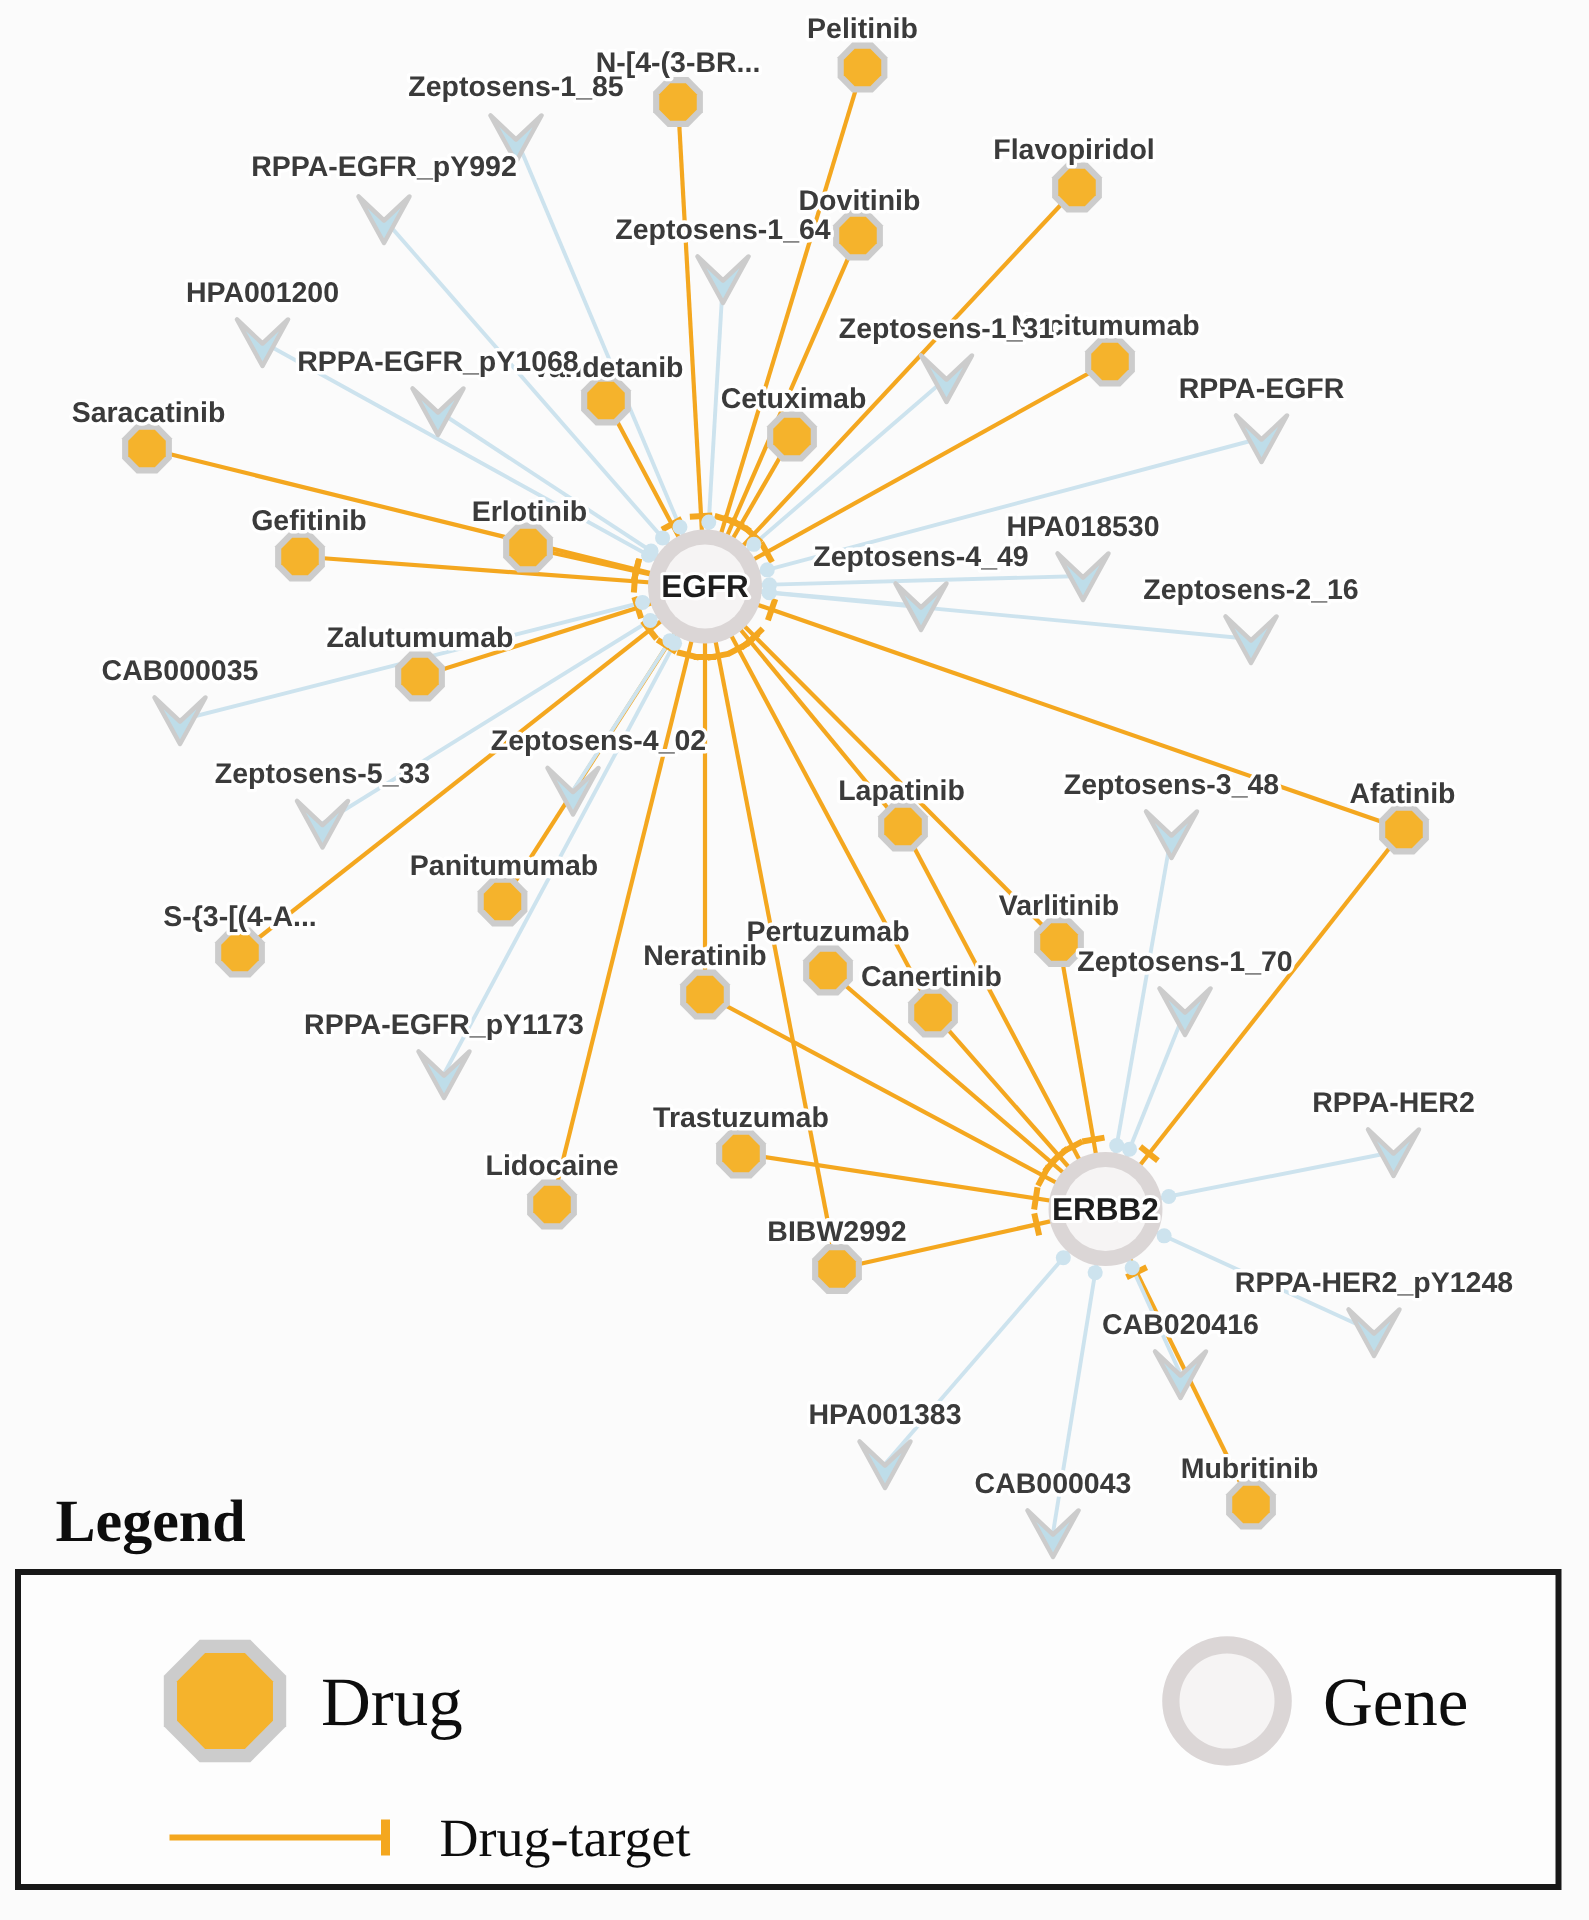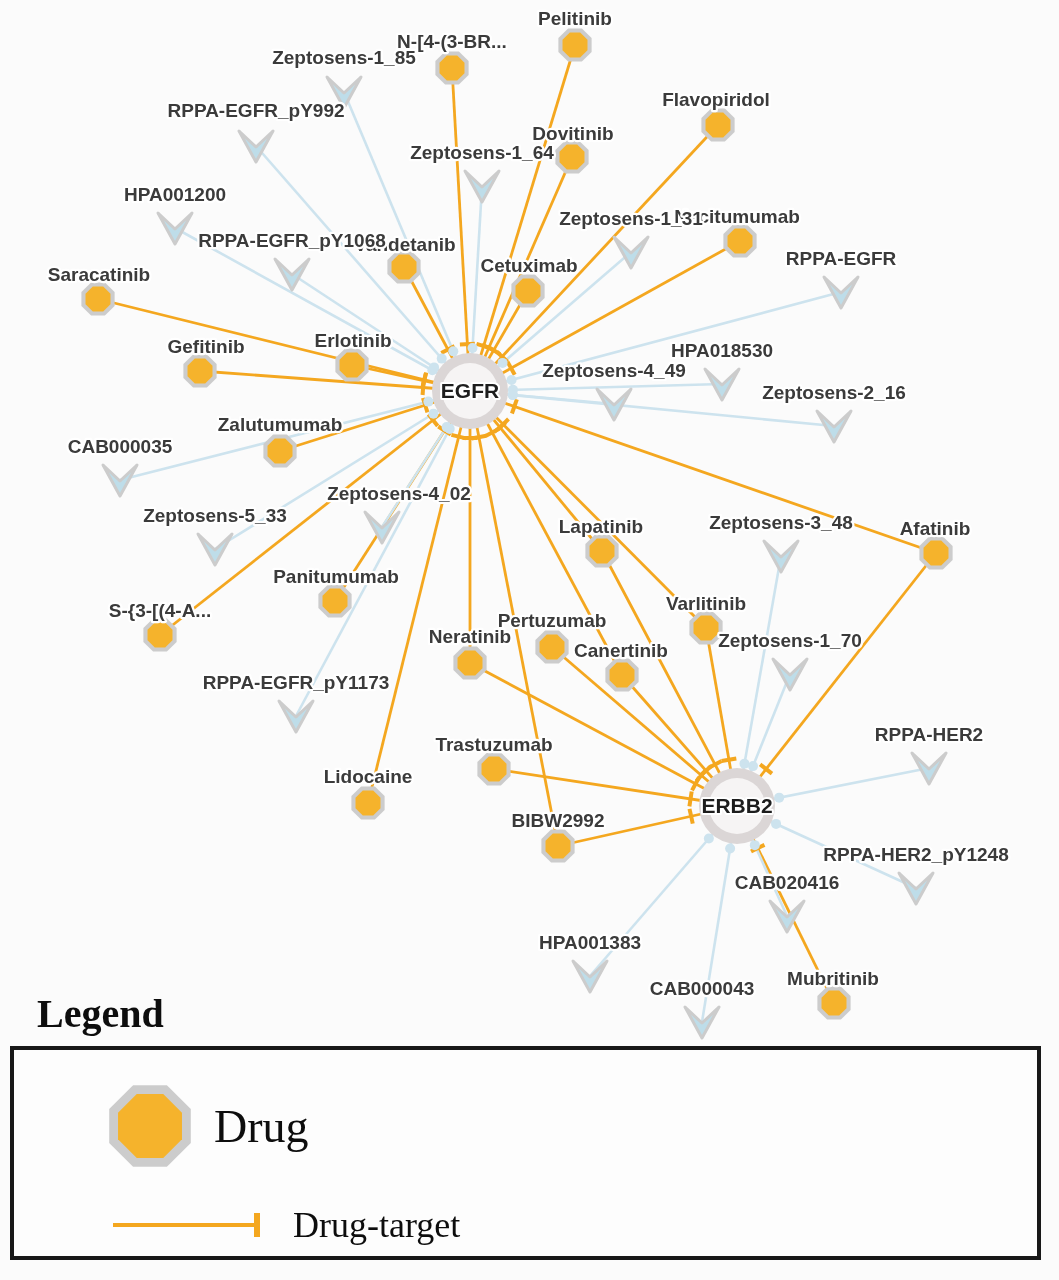--- a/index.html
+++ b/index.html
@@ -19,21 +19,21 @@
   .legend-title{
     position:absolute;left:13px;top:990px;
     font-family:"Liberation Serif",serif;font-weight:bold;font-size:40px;color:#0d0d0d;margin-left:24px;
   }
   .legend-box{
     position:absolute;left:10px;top:1046px;width:1031px;height:214px;
     border:4px solid #181818;background:#fdfdfd;box-sizing:border-box;
   }
   .legend-nodes{
     position:absolute;left:88px;right:58px;top:28px;height:104px;
-    display:flex;justify-content:space-between;align-items:flex-start;
+    display:flex;justify-content:space-between;align-items:flex-end;
   }
   .legend-edges{
     position:absolute;left:95px;right:38px;top:154px;
     display:flex;justify-content:space-between;align-items:flex-start;
   }
   .legend-item{display:flex;align-items:center;gap:16px;}
   .node-item-label{font-family:"Liberation Serif",serif;font-size:46px;color:#0d0d0d;}
   .edge-item-label{font-family:"Liberation Serif",serif;font-size:36px;color:#0d0d0d;}
 </style>
 </head>
@@ -365,20 +365,27 @@
   <div class="legend-nodes">
 
     <div class="legend-item">
       <svg width="96" height="96" viewBox="0 0 100 100">
         <polygon points="92.5,67.6 67.6,92.5 32.4,92.5 7.5,67.6 7.5,32.4 32.4,7.5 67.6,7.5 92.5,32.4" fill="#cccccc"></polygon>
         <polygon points="83.3,63.8 63.8,83.3 36.2,83.3 16.7,63.8 16.7,36.2 36.2,16.7 63.8,16.7 83.3,36.2" fill="#f5b32c"></polygon>
       </svg>
       <span class="node-item-label">Drug</span>
     </div>
 
+    <div class="legend-item">
+      <svg width="96" height="96" viewBox="0 0 100 100">
+        <circle cx="50" cy="50" r="45" fill="#dbd6d6"></circle>
+        <circle cx="50" cy="50" r="33" fill="#f6f4f4"></circle>
+      </svg>
+      <span class="node-item-label">Gene</span>
+    </div>
 
   </div>
 
   <div class="legend-edges">
 
     <div class="legend-item">
       <svg width="168" height="32" viewBox="0 0 168 32">
         <line x1="4" y1="16" x2="148" y2="16" stroke-width="4" stroke="#f4a71f"></line>
         <line x1="148" y1="4" x2="148" y2="28" stroke-width="6" stroke="#f4a71f"></line>
       </svg>

